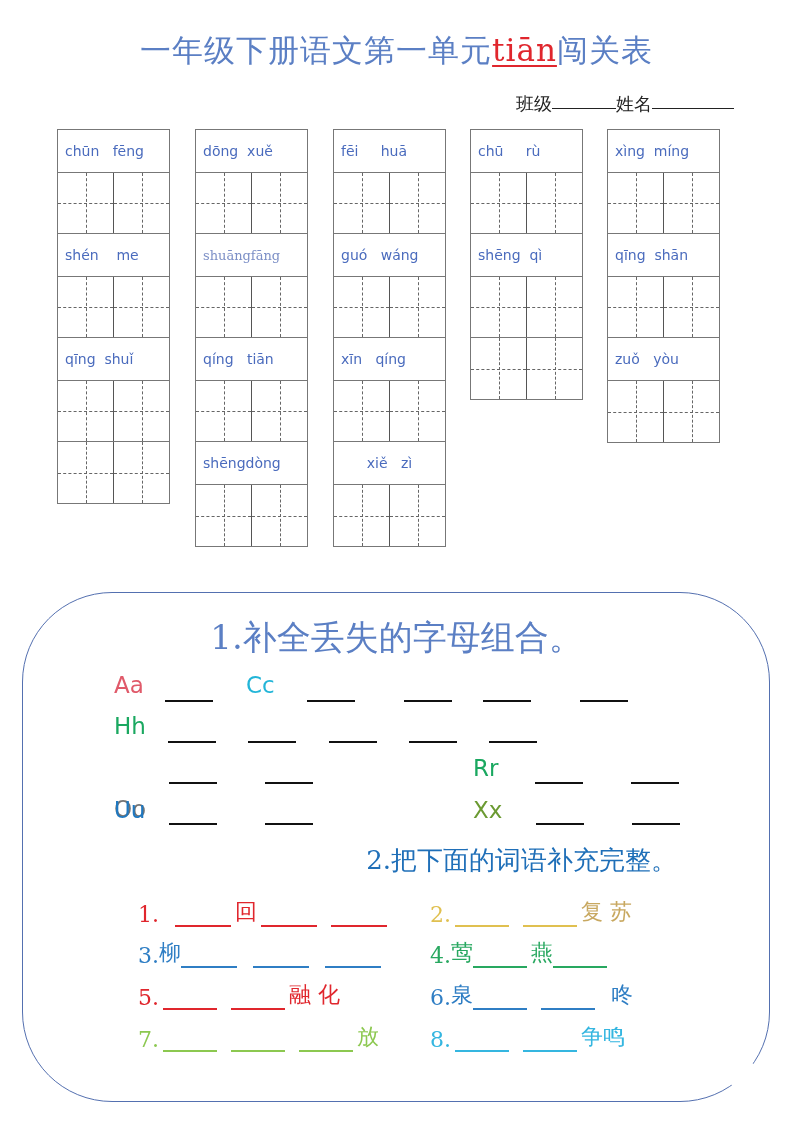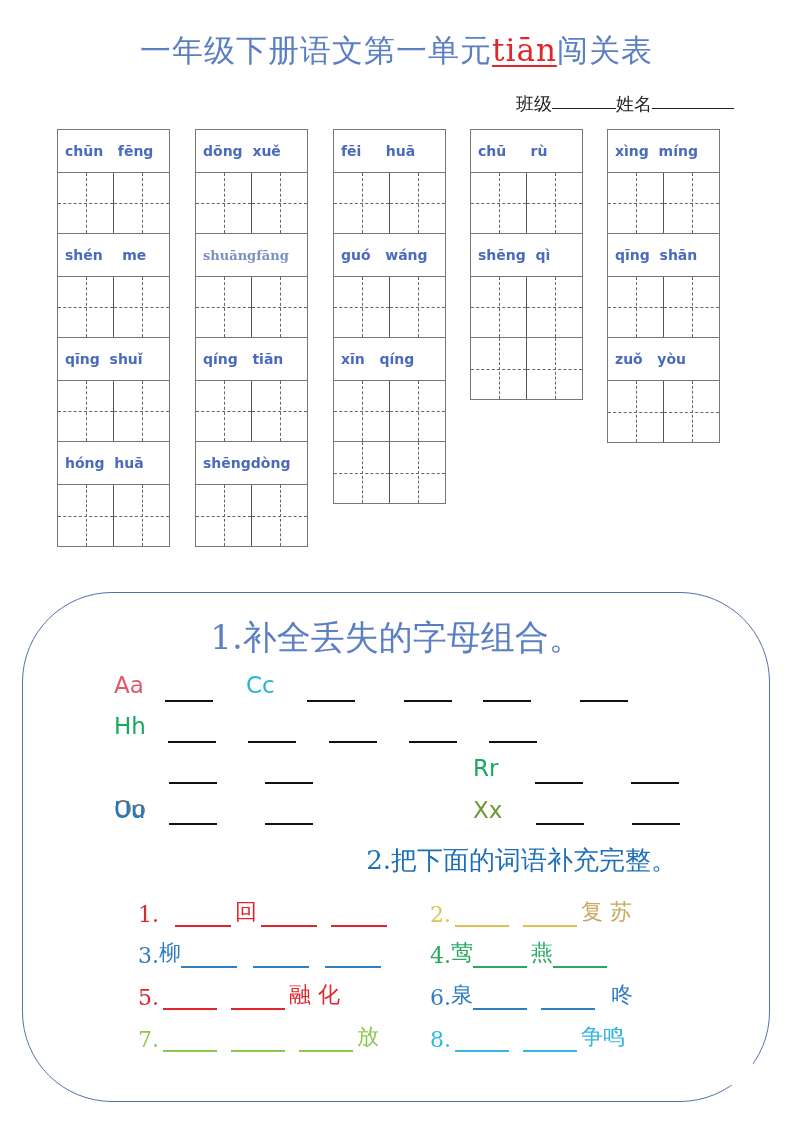--- a/index.html
+++ b/index.html
@@ -5,21 +5,21 @@
   html, body { margin: 0; padding: 0; background: #ffffff; }
   body { width: 793px; height: 1122px; position: relative; overflow: hidden; font-family: "DejaVu Serif", serif; }
 
   .title { position: absolute; left: 0; top: 30px; width: 793px; text-align: center; font-size: 31px; color: #5b7fc4; letter-spacing: 1px; font-family: "DejaVu Serif", serif; }
   .title .hl { color: #e0262d; text-decoration: underline; text-decoration-thickness: 2px; text-underline-offset: 4px; }
 
   .info { position: absolute; top: 92px; left: 516px; font-size: 18px; color: #222; font-family: "DejaVu Serif", serif; display: flex; align-items: flex-start; }
   .info .blank { display: inline-block; border-bottom: 1px solid #222; height: 16px; }
 
   .card { position: absolute; width: 113px; border: 1px solid #777; box-sizing: border-box; background: #fff; }
-  .pinyin-cell { height: 43px; border-bottom: 1px solid #777; box-sizing: border-box; display: flex; align-items: center; font-family: "DejaVu Sans", sans-serif; font-size: 14px; color: #4a6bbd; padding-left: 7px; white-space: pre; font-weight: bold; }
+  .pinyin-cell { height: 43px; border-bottom: 1px solid #777; box-sizing: border-box; display: flex; align-items: center; font-family: "DejaVu Sans", sans-serif; font-size: 14px; color: #4a6bbd; padding-left: 7px; white-space: pre; }
   .pinyin-cell.center { justify-content: center; padding-left: 0; }
   .pinyin-cell.light { color: #7c8fc6; font-family: "DejaVu Serif", serif; font-size: 13px; }
   .grid-row { display: flex; height: 61px; border-bottom: 1px solid #777; box-sizing: border-box; }
   .grid-row:last-child { border-bottom: none; }
   .tian { flex: 1; position: relative; box-sizing: border-box; }
   .tian:first-child { border-right: 1px solid #555; }
   .tian::before { content: ""; position: absolute; left: 50%; top: 0; bottom: 0; border-left: 1px dashed #666; }
   .tian::after { content: ""; position: absolute; top: 50%; left: 0; right: 0; border-top: 1px dashed #666; }
 
   .box { position: absolute; left: 22px; top: 592px; width: 748px; height: 510px; border: 1.5px solid #5470b0; border-radius: 90px; box-sizing: border-box; }
@@ -58,21 +58,20 @@
   <div class="pinyin-cell">shén    me</div>
   <div class="grid-row">
       <div class="tian"></div>
       <div class="tian"></div>
     </div>
   <div class="pinyin-cell">qīng  shuǐ</div>
   <div class="grid-row">
       <div class="tian"></div>
       <div class="tian"></div>
     </div>
-  <div class="pinyin-cell">hóng  huā</div>
   <div class="grid-row">
       <div class="tian"></div>
       <div class="tian"></div>
     </div>
 </div>
 
 <div class="card" style="left:195px; top:129px;">
   <div class="pinyin-cell">dōng  xuě</div>
   <div class="grid-row">
       <div class="tian"></div>
@@ -104,20 +103,21 @@
   <div class="pinyin-cell">guó   wáng</div>
   <div class="grid-row">
       <div class="tian"></div>
       <div class="tian"></div>
     </div>
   <div class="pinyin-cell">xīn   qíng</div>
   <div class="grid-row">
       <div class="tian"></div>
       <div class="tian"></div>
     </div>
+  <div class="pinyin-cell center">xiě   zì</div>
   <div class="grid-row">
       <div class="tian"></div>
       <div class="tian"></div>
     </div>
 </div>
 
 <div class="card" style="left:470px; top:129px;">
   <div class="pinyin-cell">chū     rù</div>
   <div class="grid-row">
       <div class="tian"></div>

